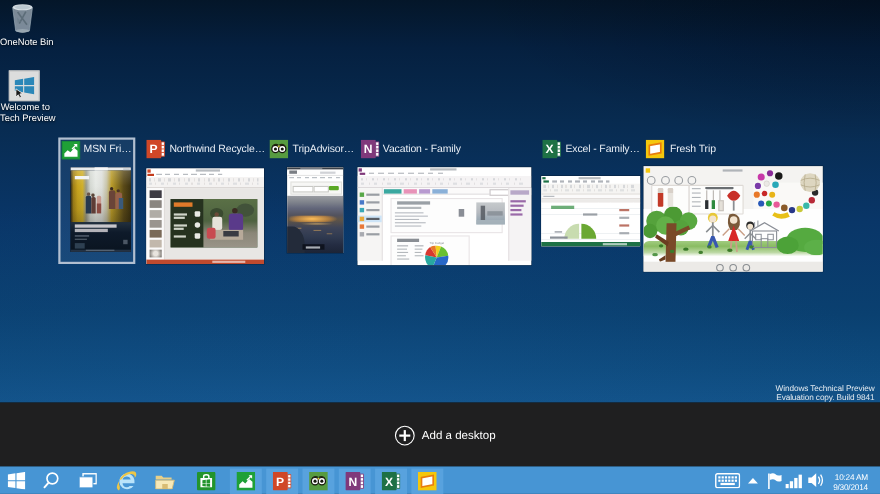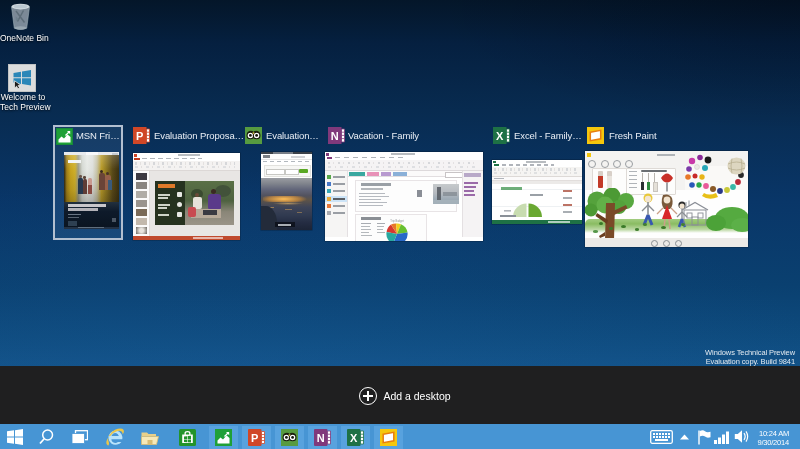--- a/index.html
+++ b/index.html
@@ -68,33 +68,33 @@
   <path d="M11 3 L14.2 3 L14.2 6.2 Z" fill="#fff"></path>
 </svg>
 <div class="ctitle" style="left:76px;top:130px;">MSN Fri…</div>
 
 <svg class="cicon" style="left:133px;top:127px" viewBox="0 0 17 17">
   <rect width="13.5" height="17" fill="#d04727"></rect>
   <text x="6.7" y="12.5" font-family="Liberation Sans" font-size="11" font-weight="bold" fill="#fff" text-anchor="middle">P</text>
   <path d="M13.5 2 L16.5 2 L16.5 15 L13.5 15 Z" fill="#fff" stroke="#d04727" stroke-width="0.8"></path>
   <path d="M13.5 5.2 L16.5 5.2 M13.5 8.4 L16.5 8.4 M13.5 11.6 L16.5 11.6" stroke="#d04727" stroke-width="0.8"></path>
 </svg>
-<div class="ctitle" style="left:154px;top:130px;">Evaluation Proposa…</div>
+<div class="ctitle" style="left:154px;top:130px;">Northwind Recycle…</div>
 
 <svg class="cicon" style="left:245px;top:127px" viewBox="0 0 17 17">
   <rect width="17" height="17" fill="#579b40"></rect>
   <path d="M8.5 4.6 Q6.8 3.2 4.4 3.9 Q2.2 4.6 2 6.8 L4 8 Z" fill="#23270f"></path>
   <path d="M8.5 4.6 Q10.2 3.2 12.6 3.9 Q14.8 4.6 15 6.8 L13 8 Z" fill="#23270f"></path>
   <circle cx="5.4" cy="8.4" r="3.3" fill="#fff" stroke="#16190b" stroke-width="1.1"></circle>
   <circle cx="11.6" cy="8.4" r="3.3" fill="#fff" stroke="#16190b" stroke-width="1.1"></circle>
   <circle cx="5.4" cy="8.4" r="1.4" fill="#16190b"></circle>
   <circle cx="11.6" cy="8.4" r="1.4" fill="#16190b"></circle>
   <path d="M7.4 5.6 L9.6 5.6 L8.5 7.4 Z" fill="#e8c838"></path>
 </svg>
-<div class="ctitle" style="left:266px;top:130px;">Evaluation…</div>
+<div class="ctitle" style="left:266px;top:130px;">TripAdvisor…</div>
 
 <svg class="cicon" style="left:328px;top:127px" viewBox="0 0 17 17">
   <rect width="13.5" height="17" fill="#80397b"></rect>
   <text x="6.7" y="12.5" font-family="Liberation Sans" font-size="11" font-weight="bold" fill="#fff" text-anchor="middle">N</text>
   <path d="M13.5 2 L16.5 2 L16.5 15 L13.5 15 Z" fill="#fff" stroke="#80397b" stroke-width="0.8"></path>
   <path d="M13.5 5.2 L16.5 5.2 M13.5 8.4 L16.5 8.4 M13.5 11.6 L16.5 11.6" stroke="#80397b" stroke-width="0.8"></path>
 </svg>
 <div class="ctitle" style="left:348px;top:130px;">Vacation - Family</div>
 
 <svg class="cicon" style="left:493px;top:127px" viewBox="0 0 17 17">
@@ -102,21 +102,21 @@
   <text x="6.7" y="12.5" font-family="Liberation Sans" font-size="11" font-weight="bold" fill="#fff" text-anchor="middle">X</text>
   <path d="M13.5 2 L16.5 2 L16.5 15 L13.5 15 Z" fill="#fff" stroke="#1e7145" stroke-width="0.8"></path>
   <path d="M13.5 5.2 L16.5 5.2 M13.5 8.4 L16.5 8.4 M13.5 11.6 L16.5 11.6" stroke="#1e7145" stroke-width="0.8"></path>
 </svg>
 <div class="ctitle" style="left:514px;top:130px;">Excel - Family…</div>
 
 <svg class="cicon" style="left:587px;top:127px" width="18" height="18" viewBox="0 0 18 18">
   <rect width="18" height="18" fill="#f5c70c"></rect>
   <path d="M3.5 5.5 L14.5 3.5 L14.5 12.5 L3.5 14.5 Z" fill="#fff" stroke="#e87d0e" stroke-width="1.6"></path>
 </svg>
-<div class="ctitle" style="left:609px;top:130px;">Fresh Paint</div>
+<div class="ctitle" style="left:609px;top:130px;">Fresh Trip</div>
 
 <div class="abs" style="left:64px;top:152px;width:55px;height:77px;background:#0e1c30;overflow:hidden;">
   <div class="abs" style="left:0;top:0;width:55px;height:3px;background:#e9ebed;"></div>
   <div class="abs" style="left:22px;top:0;width:12px;height:3px;background:#f8f9fa;"></div>
   <div class="abs" style="left:48px;top:0.5px;width:6px;height:2px;background:#c6ccd2;"></div>
 
   <div class="abs" style="left:0;top:3px;width:55px;height:47px;background:linear-gradient(90deg,#2a2414 0%,#a08018 5%,#c8a41e 12%,#d0b02a 20%,#9a9a88 26%,#d4d8d2 33%,#e6e9e5 42%,#dddfdb 52%,#c8c4a8 60%,#b89a28 68%,#8a7420 78%,#5a4a18 88%,#3a3010 100%);"></div>
   <div class="abs" style="left:0;top:3px;width:55px;height:47px;background:linear-gradient(180deg,rgba(255,255,255,.18) 0%,rgba(255,255,255,0) 30%,rgba(40,30,10,.12) 75%,rgba(20,16,8,.25) 100%);"></div>
   <div class="abs" style="left:4px;top:8px;width:13px;height:2.5px;background:#f2f4f5;"></div>
 

